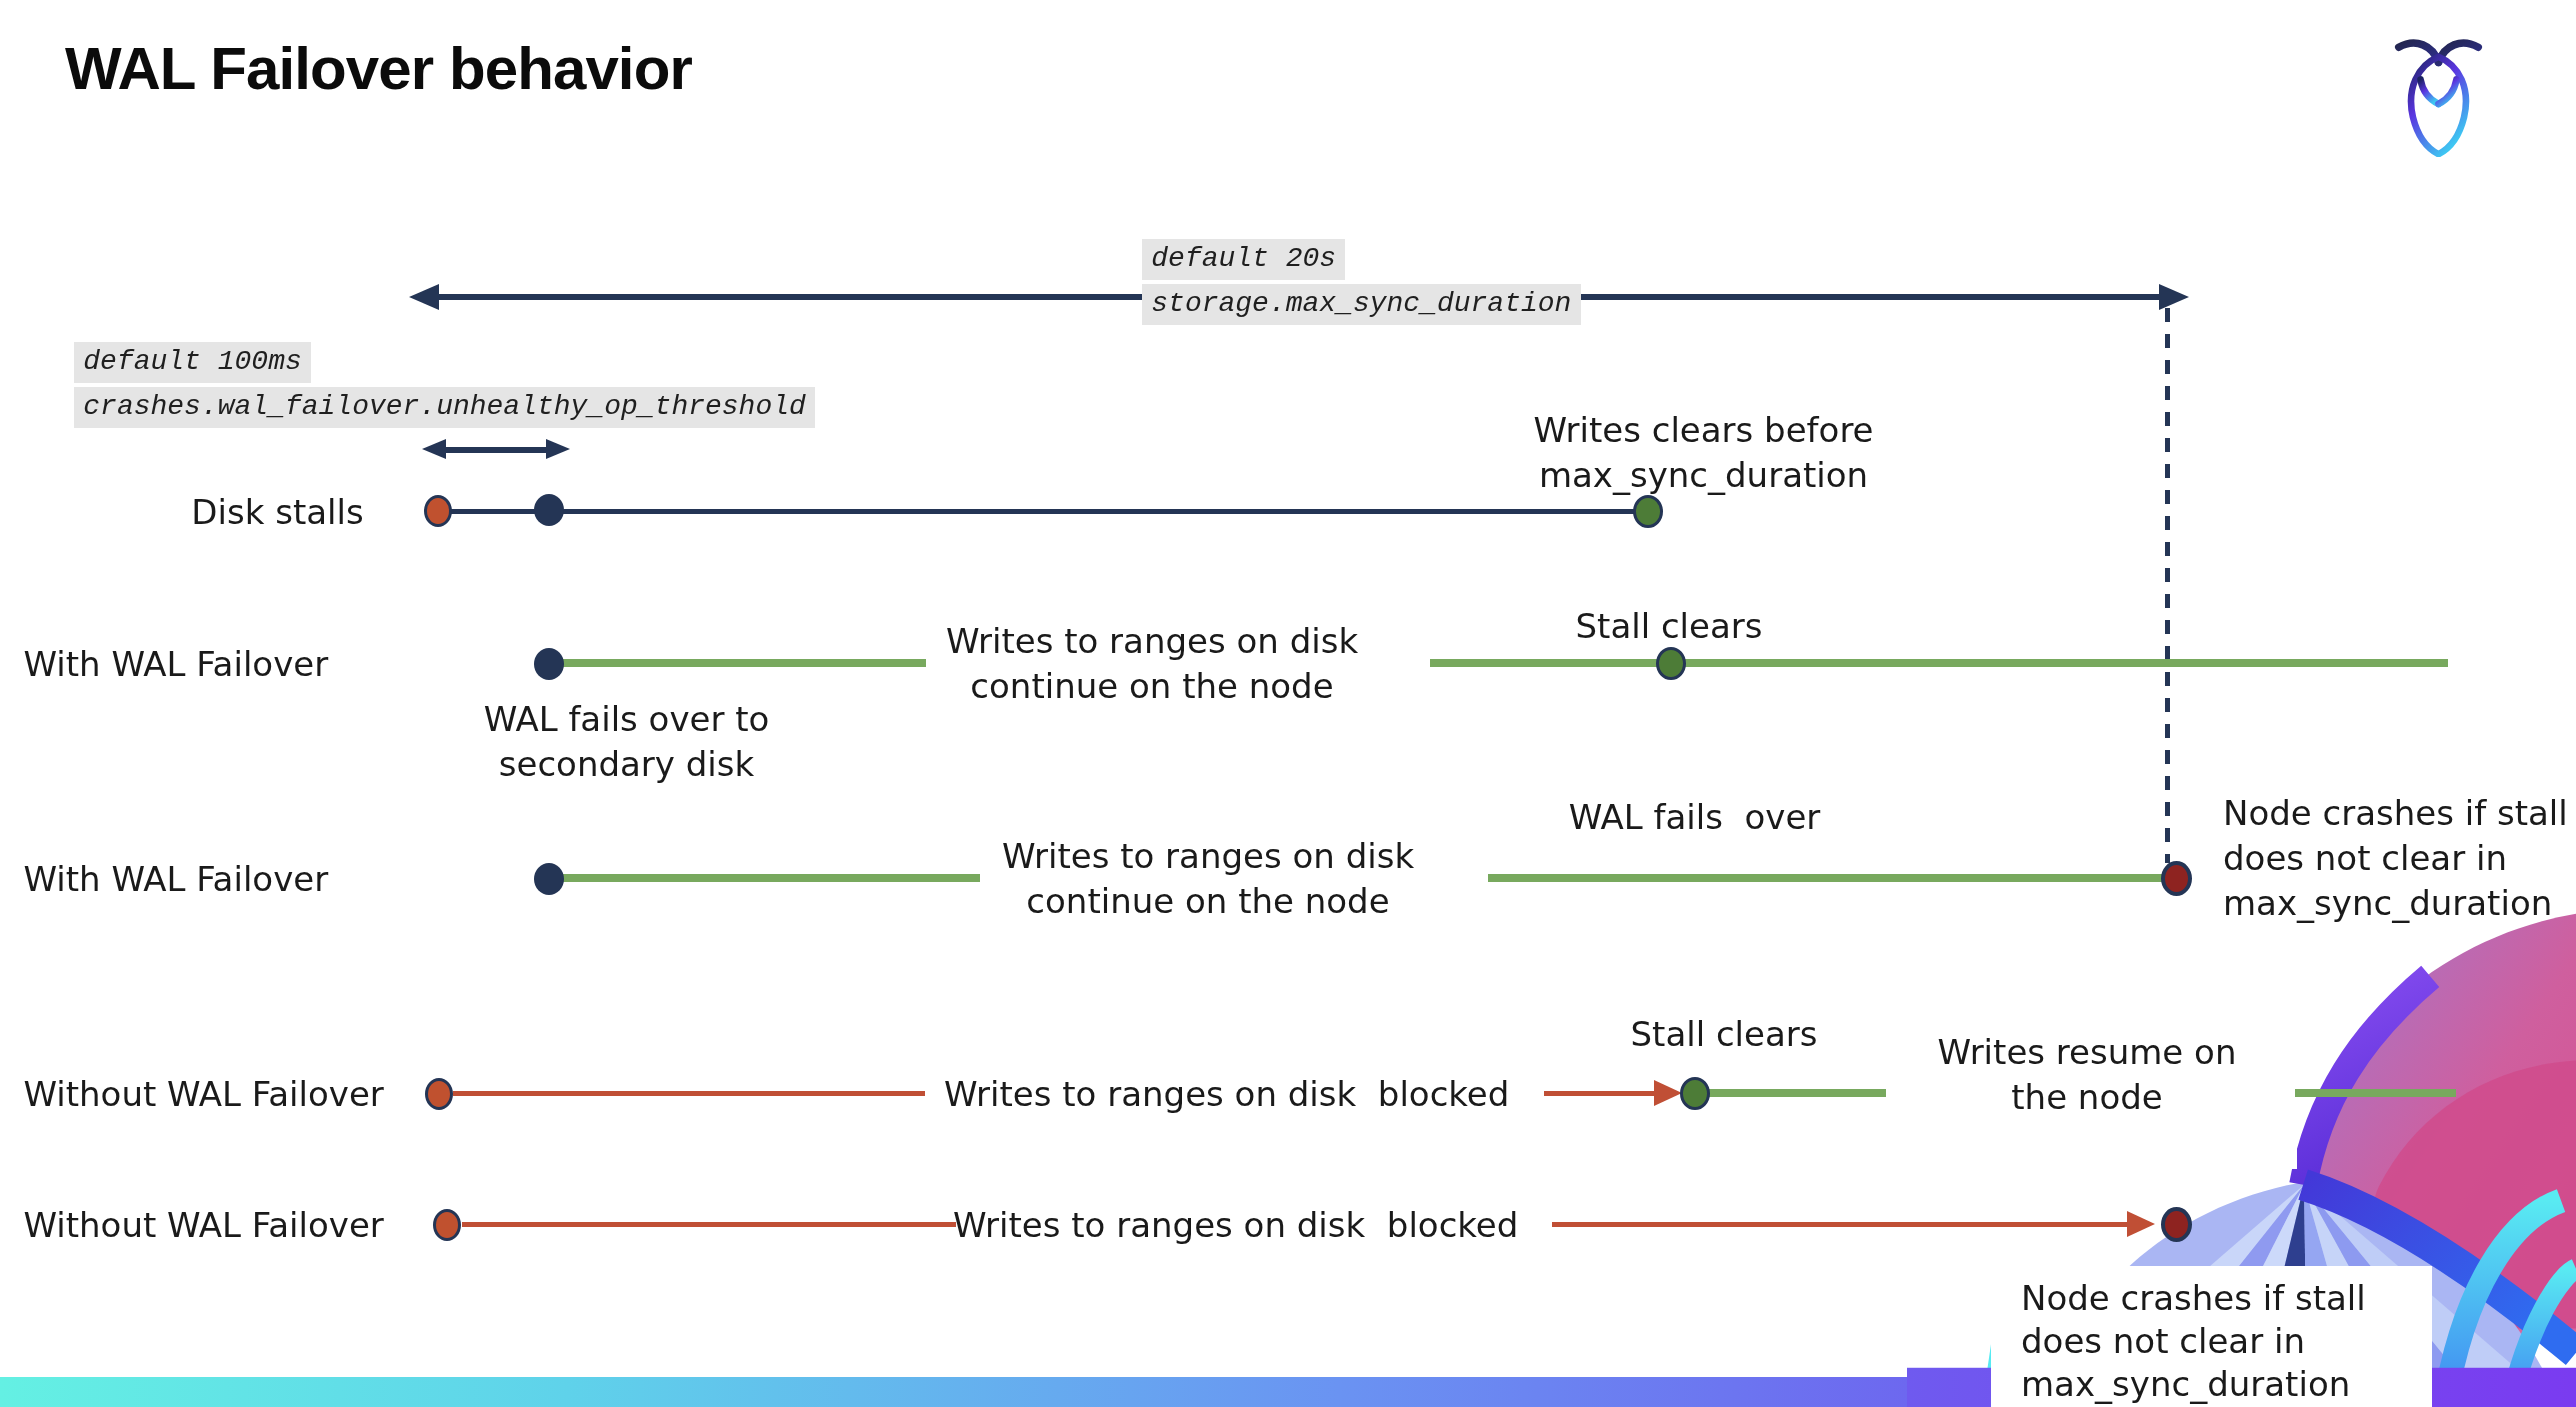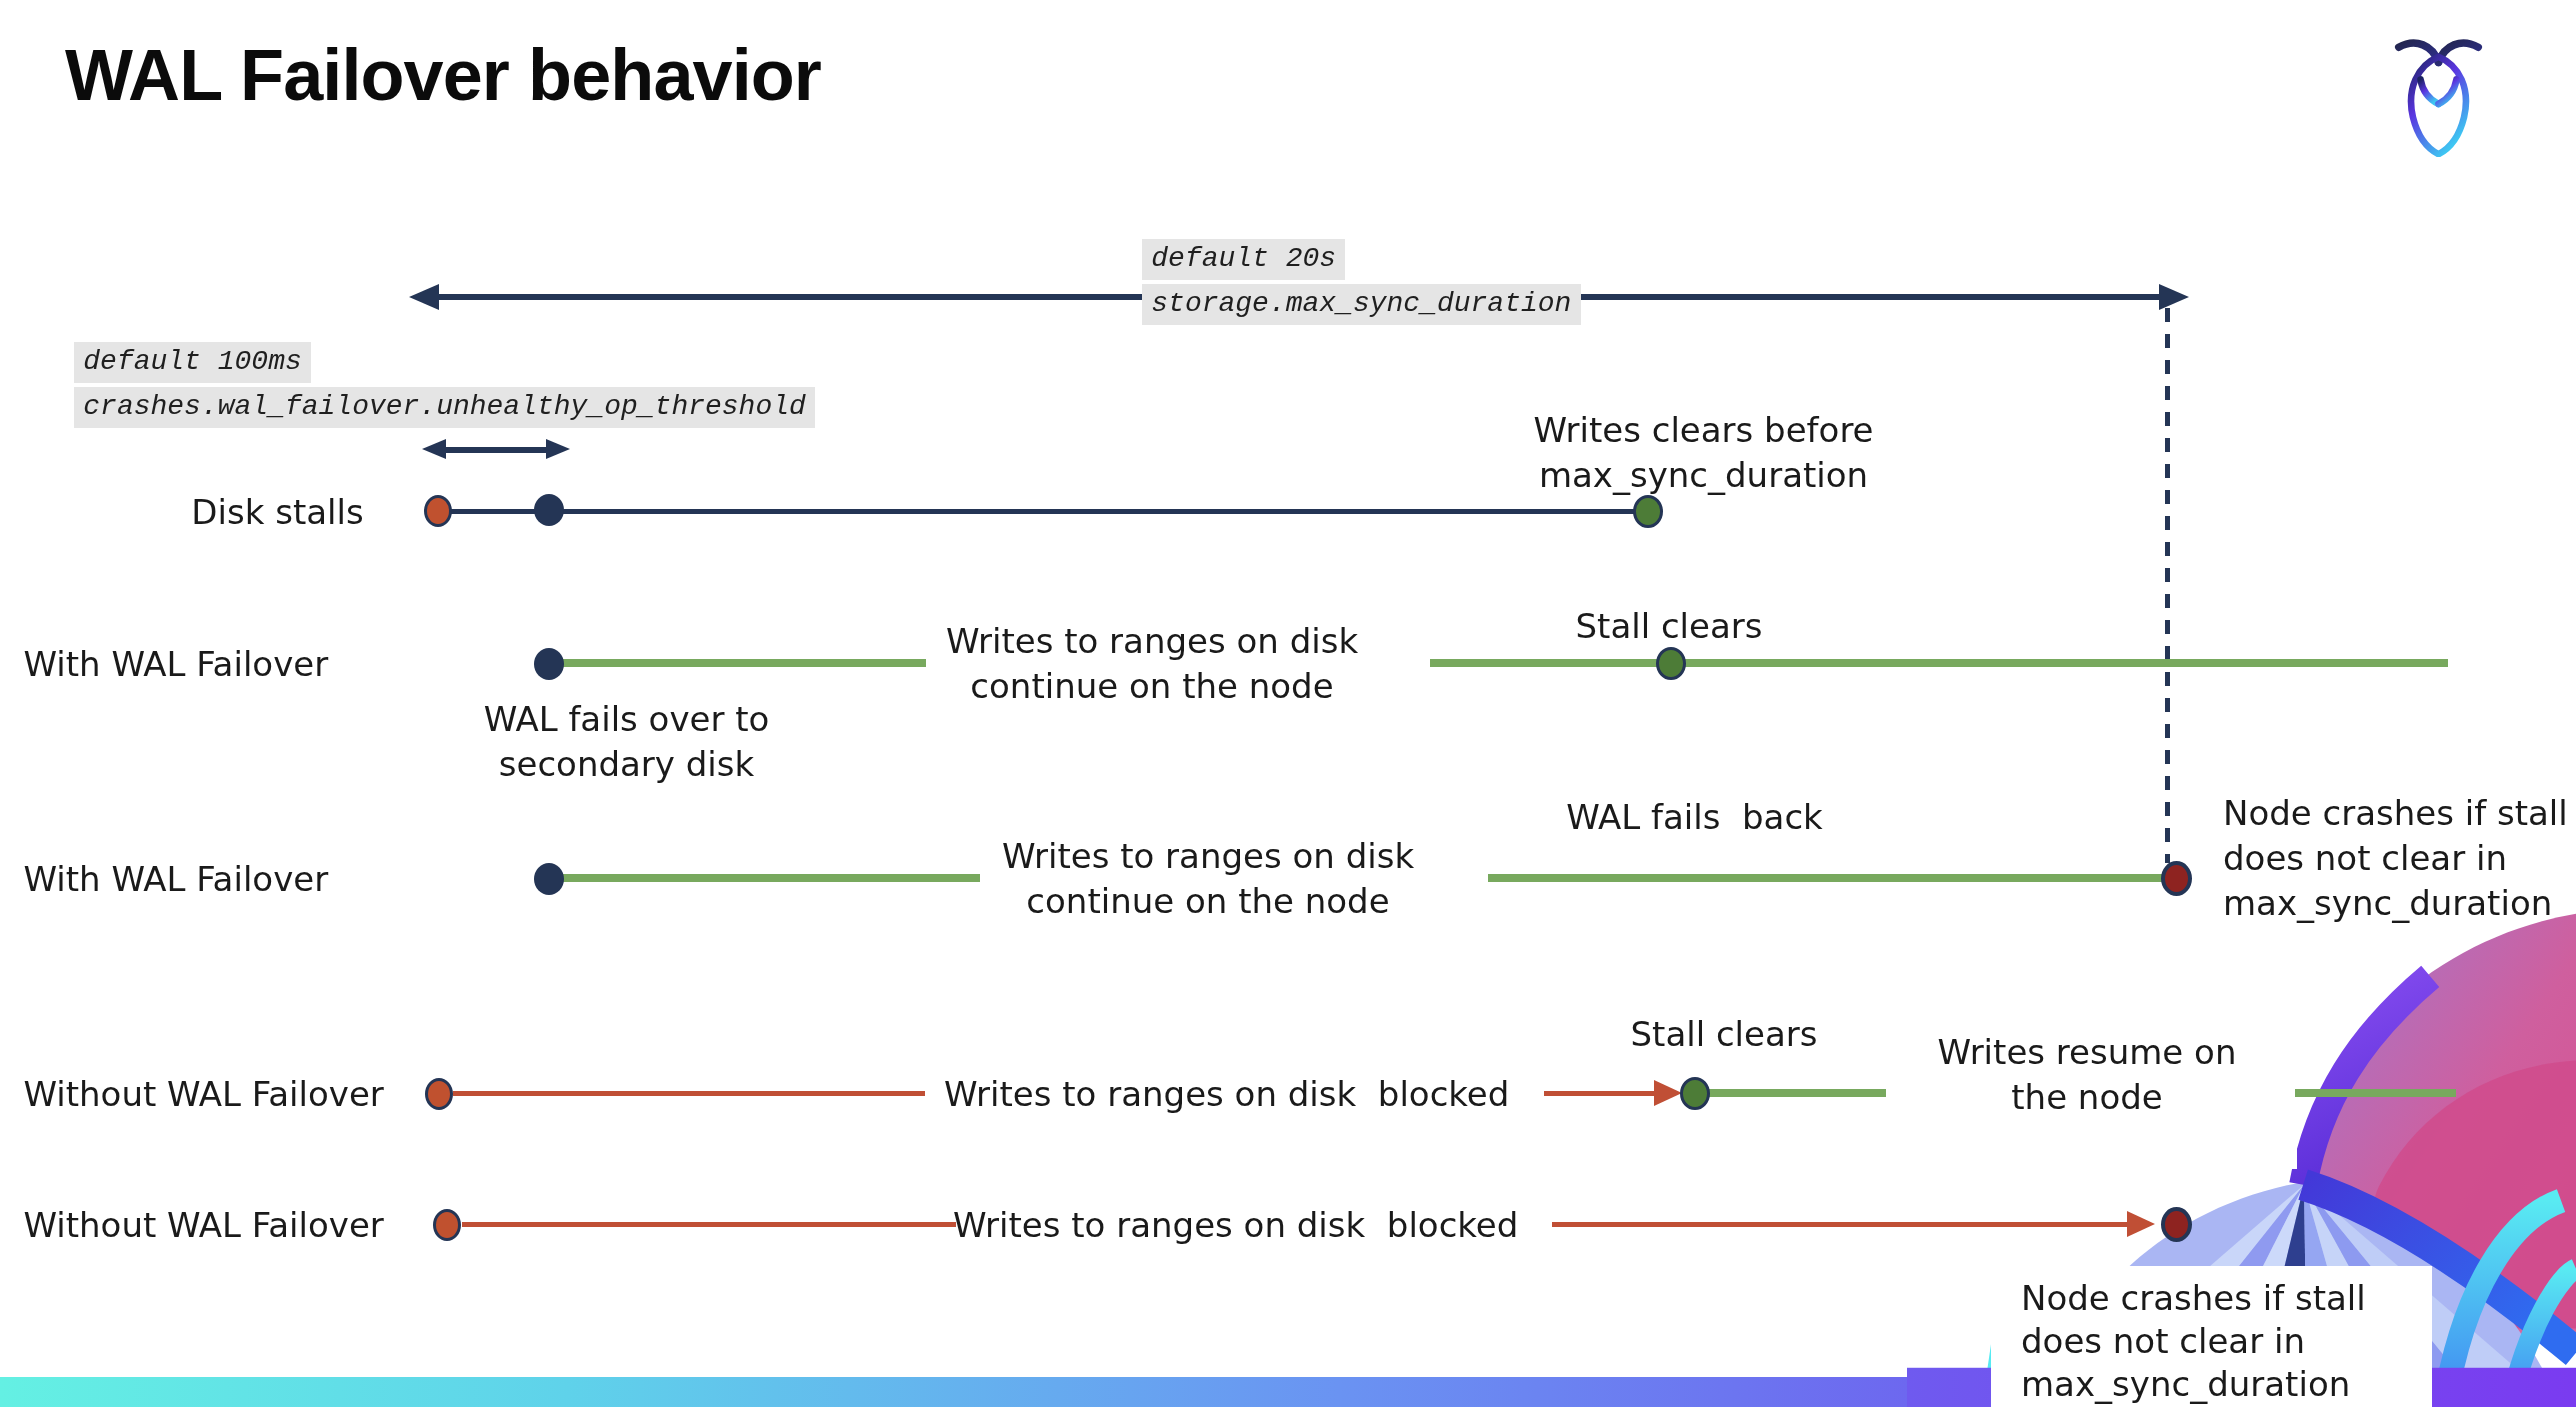--- a/index.html
+++ b/index.html
@@ -6,21 +6,21 @@
   html,body { background:#ffffff; }
   #slide {
     position:relative; width:2576px; height:1408px;
     background:#ffffff; overflow:hidden;
     font-family:"DejaVu Sans","Liberation Sans",sans-serif;
     color:#141414;
   }
   .abs { position:absolute; }.z2{z-index:2}.z4{z-index:4}
 
   .title {
-    left:65px; top:34px; font-size:72px; font-weight:bold;
+    left:65px; top:34px; font-size:60px; font-weight:bold;
     letter-spacing:-0.9px; color:#0b0b0b;
     font-family:"Liberation Sans","DejaVu Sans",sans-serif;
   }
 
   .ann { font-size:34px; line-height:45px; color:#1a1a1a; z-index:4; }
   .center { text-align:center; }
   .pre { white-space:pre; }
 
   .code-label { z-index:6; font-family:"Liberation Mono","DejaVu Sans Mono",monospace;
     font-size:28px; line-height:32px; color:#1f1f1f; }
@@ -171,21 +171,21 @@
     <div>continue on the node</div>
   </div>
   <div class="hline green-line" style="left:1430px; top:659px; width:1018px;"></div>
   <div class="dot dot-green" style="left:1656px; top:647px;"></div>
   <div class="abs ann center" style="left:1529px; top:604px; width:280px;">Stall clears</div>
   <div class="abs ann center" style="left:449px; top:697px; width:355px;">
     <div>WAL fails over to</div>
     <div>secondary disk</div>
   </div>
   <div class="abs ann center pre" style="left:1524px; top:705px; width:341px;">
-    <div>WAL fails  back</div>
+    <div>WAL fails  over</div>
   </div>
 
   <div class="abs ann" style="left:23.4px; top:857px;">With WAL Failover</div>
   <div class="dot dot-navy" style="left:534px; top:863px;"></div>
   <div class="hline green-line" style="left:561px; top:874px; width:419px;"></div>
   <div class="abs ann center" style="left:1000px; top:834px; width:416px;">
     <div>Writes to ranges on disk</div>
     <div>continue on the node</div>
   </div>
   <div class="hline green-line" style="left:1488px; top:874px; width:678px;"></div>

